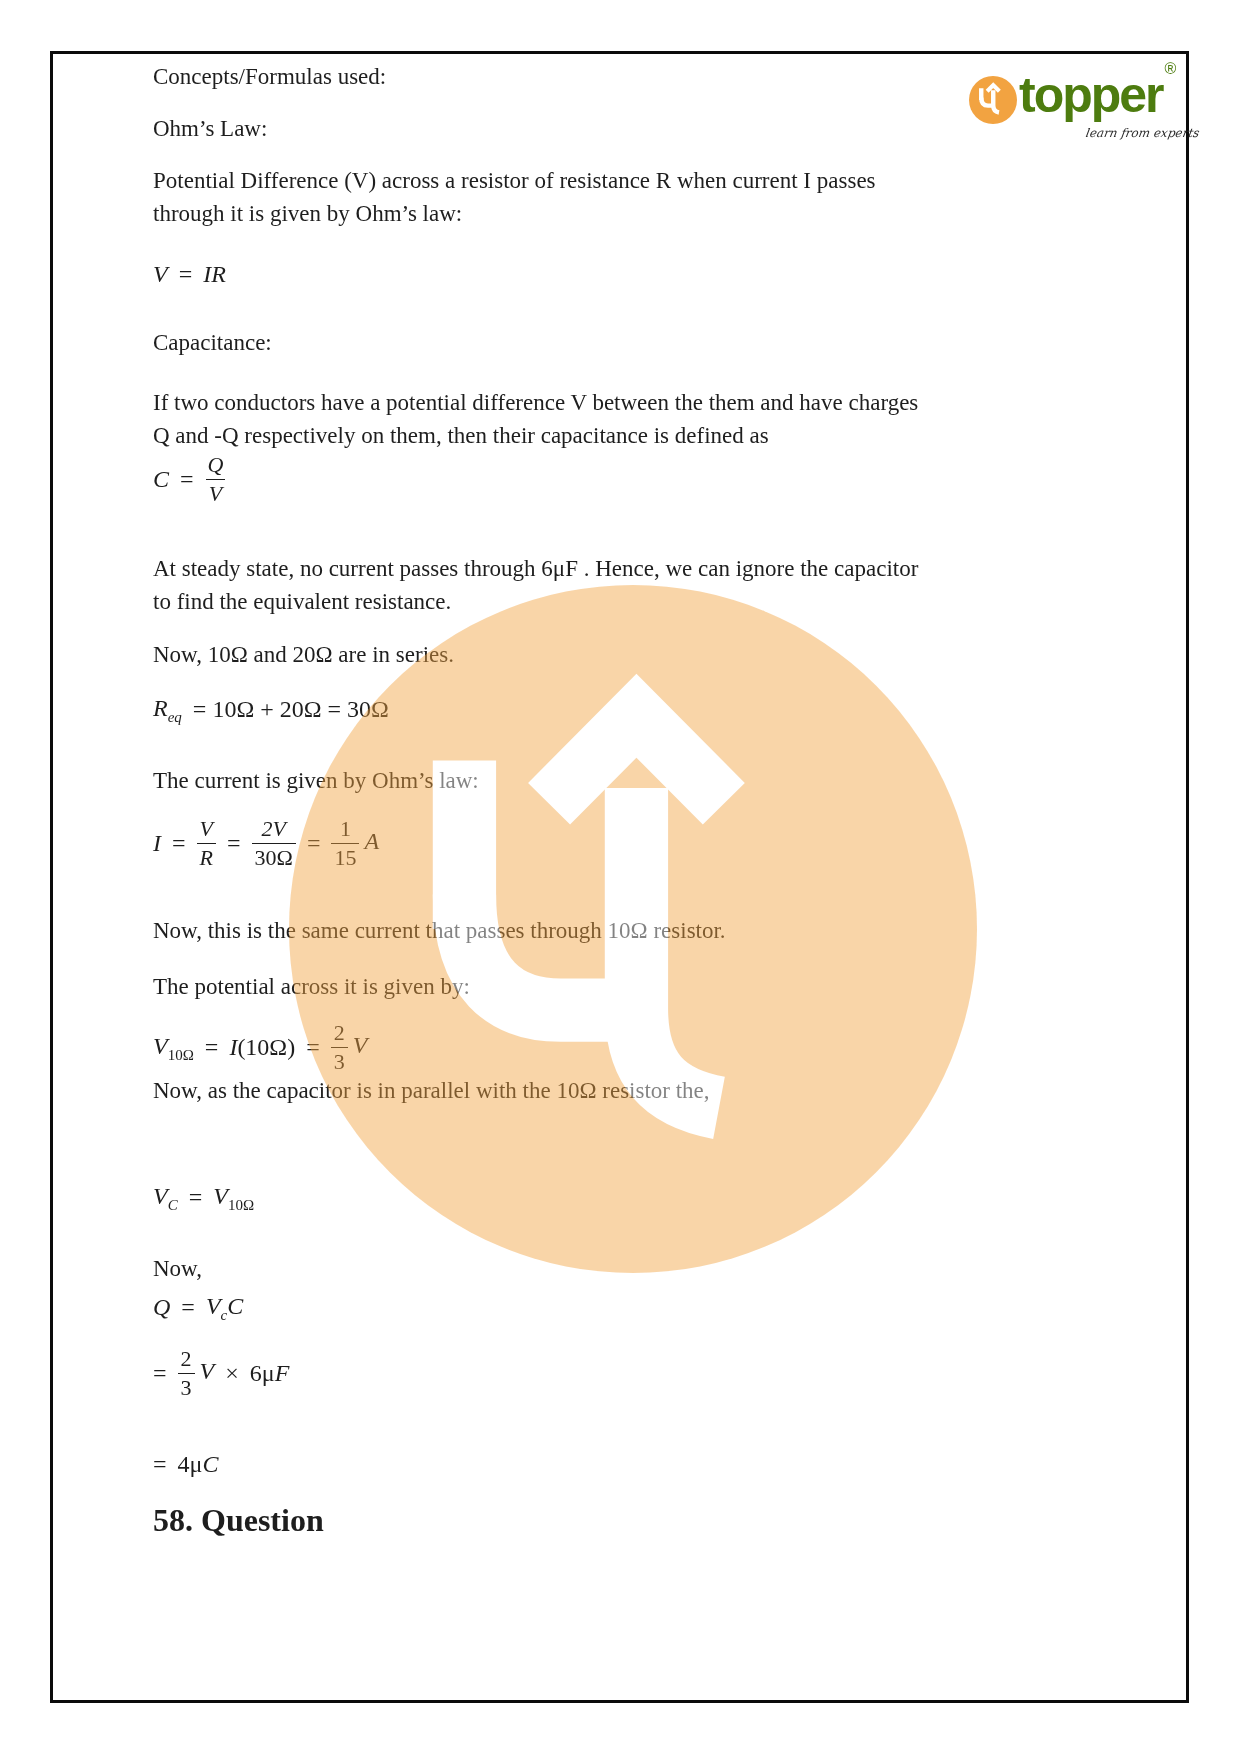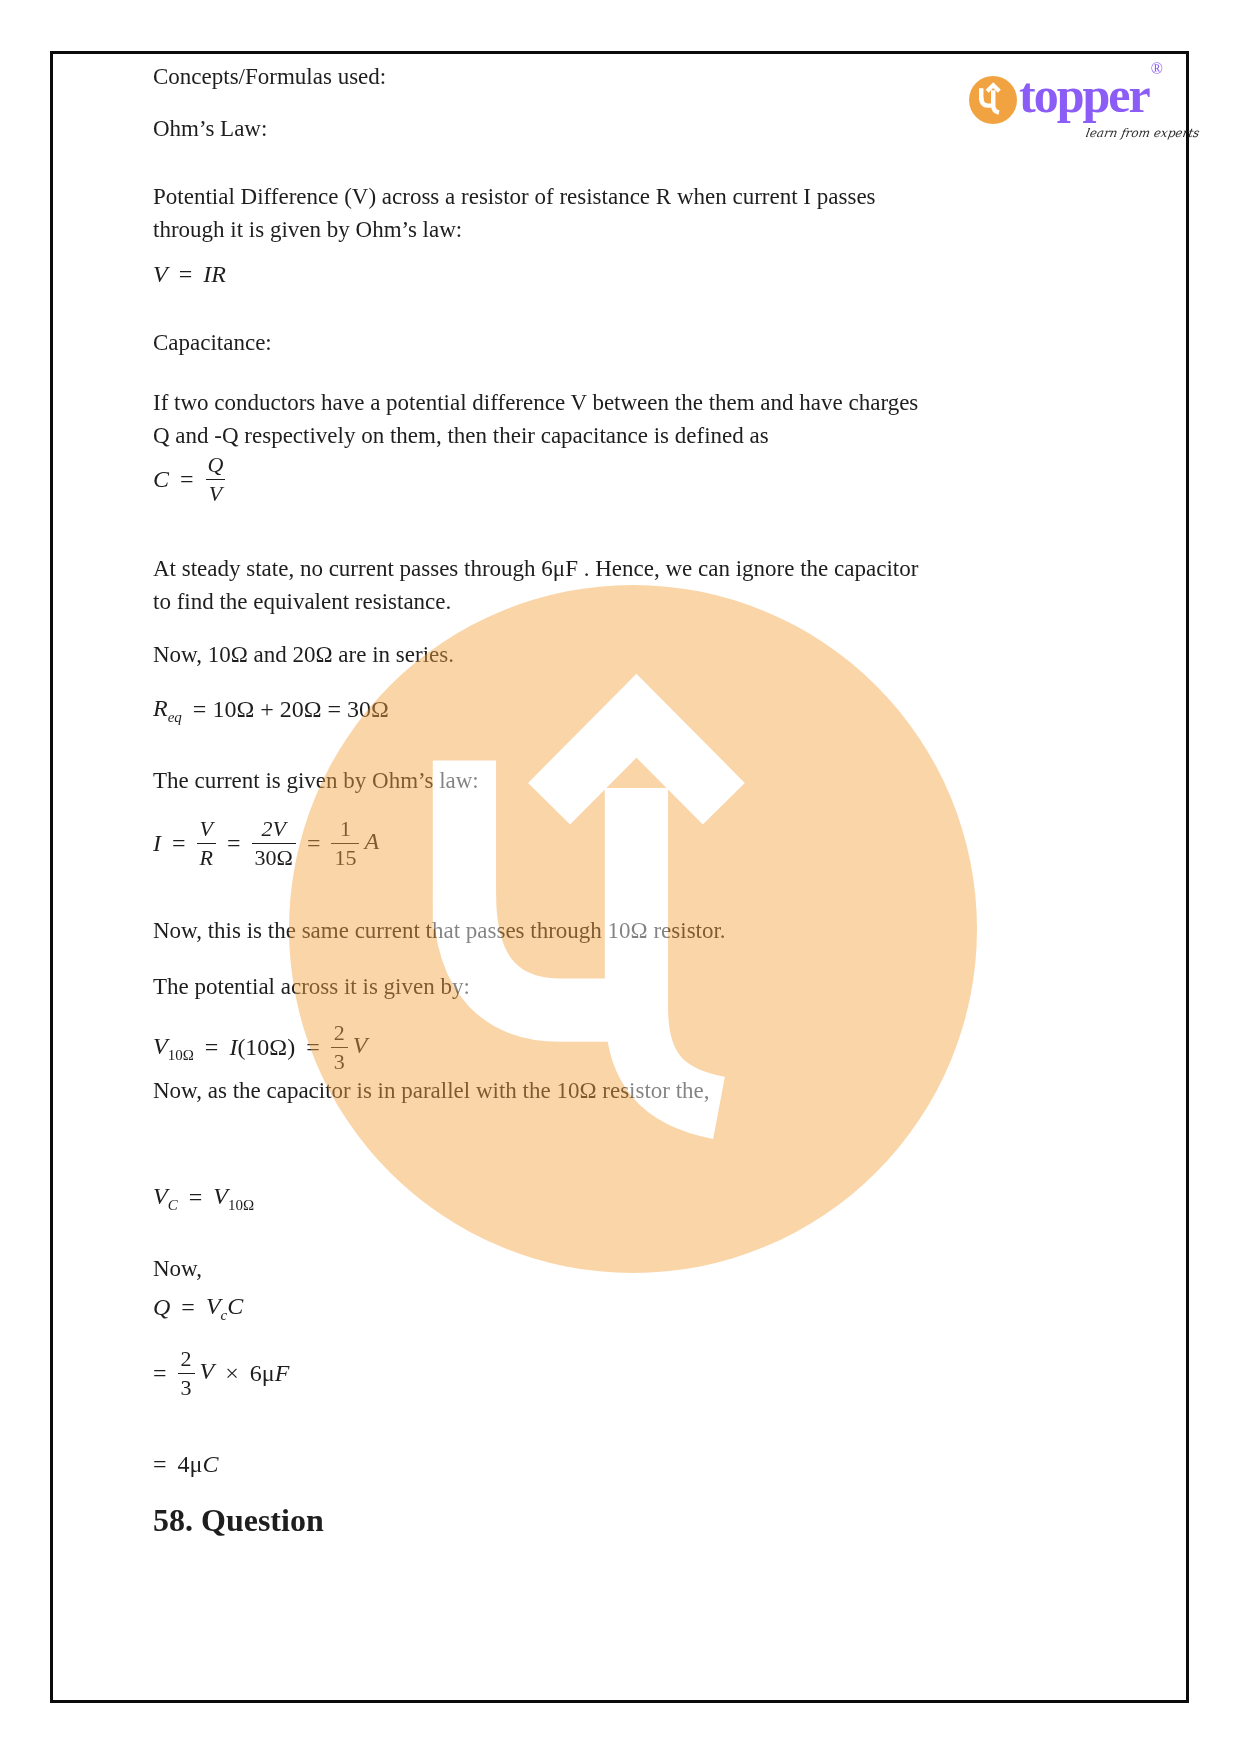--- a/index.html
+++ b/index.html
@@ -14,37 +14,37 @@
   .frame{
     position:absolute;left:50px;top:51px;width:1139px;height:1652px;
     border:3px solid #0b0b0b;box-sizing:border-box;
     z-index:1;
   }
   
   .header-logo{position:absolute;left:969px;top:76px;z-index:3;}
   .logo-badge{display:block;width:48px;height:48px;}
   .wordmark{
     position:absolute;left:1019px;top:60px;z-index:3;
-    font-family:Liberation Serif, serif;
-    font-weight:700;font-size:50px;letter-spacing:-2px;color:#8b5cf6;
+    font-family:Liberation Sans, sans-serif;
+    font-weight:700;font-size:50px;letter-spacing:-2px;color:#4d7c0f;
     white-space:nowrap;
   }
   .wordmark sup{font-size:16px;font-weight:400;letter-spacing:0;vertical-align:38px;margin-left:2px;}
   .tagline{
     position:absolute;left:1086px;top:126px;z-index:3;
     font-family:"DejaVu Serif", serif;font-style:italic;
     font-size:12px;color:#2b2b2b;letter-spacing:0;transform:skewX(-10deg);
     white-space:nowrap;
   }
   
   .content{position:absolute;left:0;top:0;width:1240px;height:1755px;z-index:2;font-family:Liberation Serif, serif;}
   .blk{position:absolute;left:153px;width:880px;font-size:23px;line-height:33px;}
   .b-concepts{top:60px}
   .b-ohms{top:112px}
-  .b-potential{top:180px}
+  .b-potential{top:164px}
   .b-vir{top:260px}
   .b-capacitance{top:326px}
   .b-conductors{top:386px}
   .b-cfrac{top:452px}
   .b-steady{top:552px}
   .b-series{top:638px}
   .b-req{top:694px}
   .b-current{top:764px}
   .b-ieq{top:816px}
   .b-same{top:914px}

